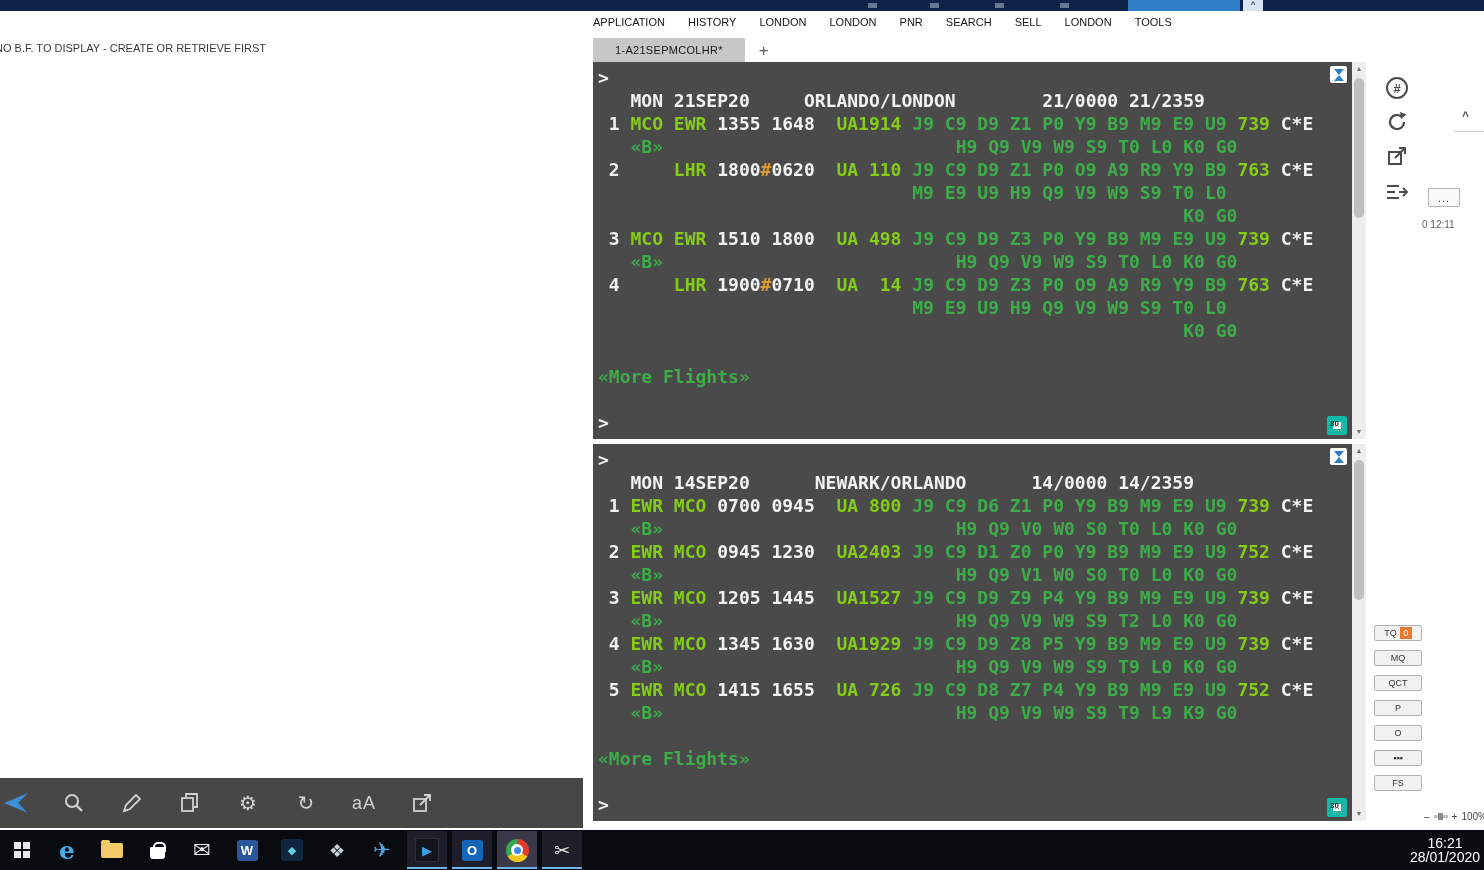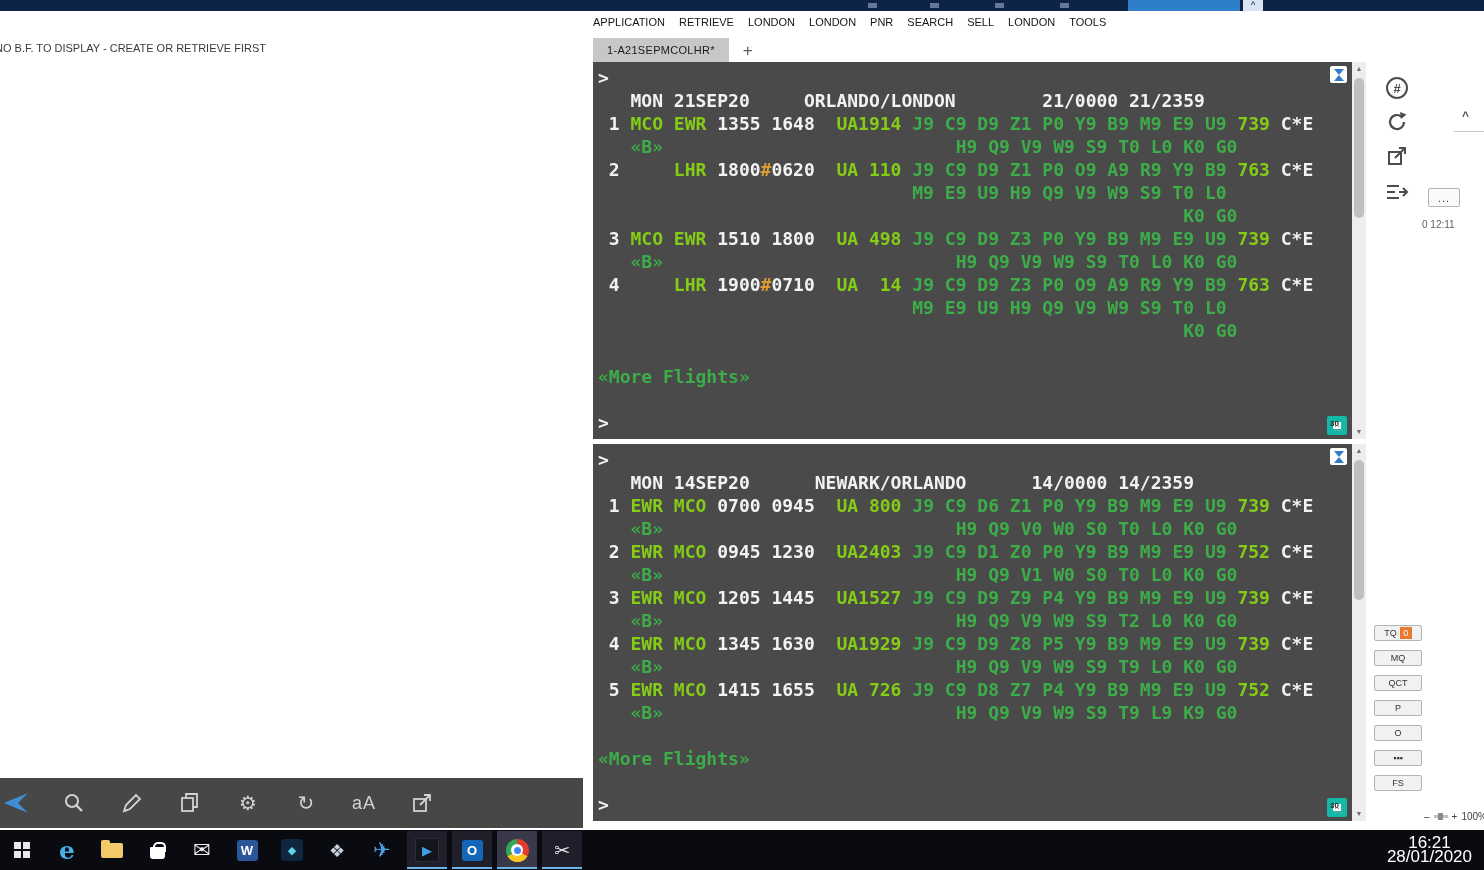--- a/index.html
+++ b/index.html
@@ -6,30 +6,30 @@
   html,body{width:1484px;height:870px;overflow:hidden}
   body{position:relative;background:#fff;font-family:"Liberation Sans",sans-serif}
 
   
   .titlebar{position:absolute;left:0;top:0;width:1484px;height:11px;background:#0d2347}
   .tb-deco{position:absolute;top:3px;width:9px;height:5px;background:#aebed4;opacity:.55}
   .tb-btn{position:absolute;left:1128px;top:0;width:112px;height:11px;background:#2e7ec8}
   .tb-box{position:absolute;left:1243px;top:0;width:20px;height:11px;background:#d8e4f0;color:#123a5c;font-size:8px;line-height:10px;text-align:center;font-weight:bold}
 
   
-  .menubar{position:absolute;left:593px;top:11px;height:22px;display:flex;gap:14px;align-items:center;font-size:11px;color:#151515}
+  .menubar{position:absolute;left:593px;top:11px;height:22px;display:flex;gap:23px;align-items:center;font-size:11px;color:#151515}
   .menu-item{white-space:nowrap;cursor:default}
 
   
   .left-panel{position:absolute;left:0;top:33px;width:583px;height:745px;background:#fff}
   .status-text{position:absolute;left:-5px;top:9px;font-size:11px;color:#3a3a3a;white-space:nowrap}
 
   
   .tabbar{position:absolute;left:593px;top:36px;height:26px;display:flex;align-items:flex-end}
-  .tab{background:#c7c7c7;color:#191919;font-size:11px;height:24px;padding:0 14px;display:flex;align-items:center;letter-spacing:.3px}
+  .tab{background:#c7c7c7;color:#191919;font-size:11px;height:24px;padding:0 22px;display:flex;align-items:center;letter-spacing:.3px}
   .newtab{width:22px;height:22px;margin-left:8px;color:#5a5a5a;font-size:17px;display:flex;align-items:center;justify-content:center;cursor:pointer}
 
   
   .terminal{position:absolute;left:593px;width:759px;height:377px;background:#4a4a4a;overflow:hidden}
   .t1{top:62px}.t2{top:444px}
   .tcontent{position:absolute;left:5px;top:4px;white-space:pre;font-family:"DejaVu Sans Mono",monospace;font-size:18px;font-weight:bold;line-height:23px}
   .tline{height:23px}
   .c-w{color:#f2f2f2}.c-b{color:#84cc16}.c-g{color:#3dad49}.c-o{color:#dc9a33}
   .corner-icon{position:absolute;top:4px;right:5px;width:17px;height:17px;background:#fff;border-radius:2px;display:flex;align-items:center;justify-content:center}
   .cal-icon{position:absolute;bottom:4px;right:5px;width:20px;height:19px;background:#fff;border:6px solid #14b8a6;border-radius:2px;position:absolute}
@@ -81,37 +81,37 @@
   .word-tile{width:21px;height:21px;background:#2b579a;border-radius:3px;color:#fff;font-size:13px;font-weight:bold;display:flex;align-items:center;justify-content:center}
   .dark-tile{width:22px;height:22px;background:#10263f;border-radius:3px;color:#5fd0e8;font-size:11px;display:flex;align-items:center;justify-content:center}
   .hub-glyph{color:#c9d3dd;font-size:18px;font-family:"DejaVu Sans",sans-serif}
   .plane-glyph{color:#4aa3e0;font-size:21px;font-family:"DejaVu Sans",sans-serif}
   .media-tile{width:24px;height:24px;background:#14141d;border:1px solid #2c2c3a;color:#3fa0e8;font-size:13px;display:flex;align-items:center;justify-content:center}
   .outlook-tile{width:21px;height:21px;background:#1466b8;border-radius:3px;color:#fff;font-size:13px;font-weight:bold;display:flex;align-items:center;justify-content:center}
   .chrome-circle{width:23px;height:23px;border-radius:50%;background:conic-gradient(#e33b2e 0 120deg,#f7c51e 120deg 240deg,#34a853 240deg 360deg);position:relative}
   .chrome-circle:before{content:"";position:absolute;left:5.5px;top:5.5px;width:12px;height:12px;background:#fff;border-radius:50%}
   .chrome-circle:after{content:"";position:absolute;left:8px;top:8px;width:7px;height:7px;background:#4285f4;border-radius:50%}
   .snip-glyph{color:#e6e6e6;font-size:19px;font-family:"DejaVu Sans",sans-serif}
-  .clock{position:absolute;right:12px;top:6px;color:#fff;font-size:17px;line-height:14px;text-align:center}
+  .clock{position:absolute;right:4px;top:6px;color:#fff;font-size:14px;line-height:14px;text-align:center}
 </style>
 </head>
 <body>
 
 <div class="titlebar">
   <div class="tb-deco" style="left:868px"></div>
   <div class="tb-deco" style="left:930px"></div>
   <div class="tb-deco" style="left:995px"></div>
   <div class="tb-deco" style="left:1060px"></div>
   <div class="tb-btn"></div>
   <div class="tb-box">^</div>
 </div>
 
 <div class="menubar" id="menubar">
     <span class="menu-item">APPLICATION</span>
-    <span class="menu-item">RETRIEVE</span>
+    <span class="menu-item">HISTORY</span>
     <span class="menu-item">LONDON</span>
     <span class="menu-item">LONDON</span>
     <span class="menu-item">PNR</span>
     <span class="menu-item">SEARCH</span>
     <span class="menu-item">SELL</span>
     <span class="menu-item">LONDON</span>
     <span class="menu-item">TOOLS</span>
   </div>
 
 <div class="left-panel">

